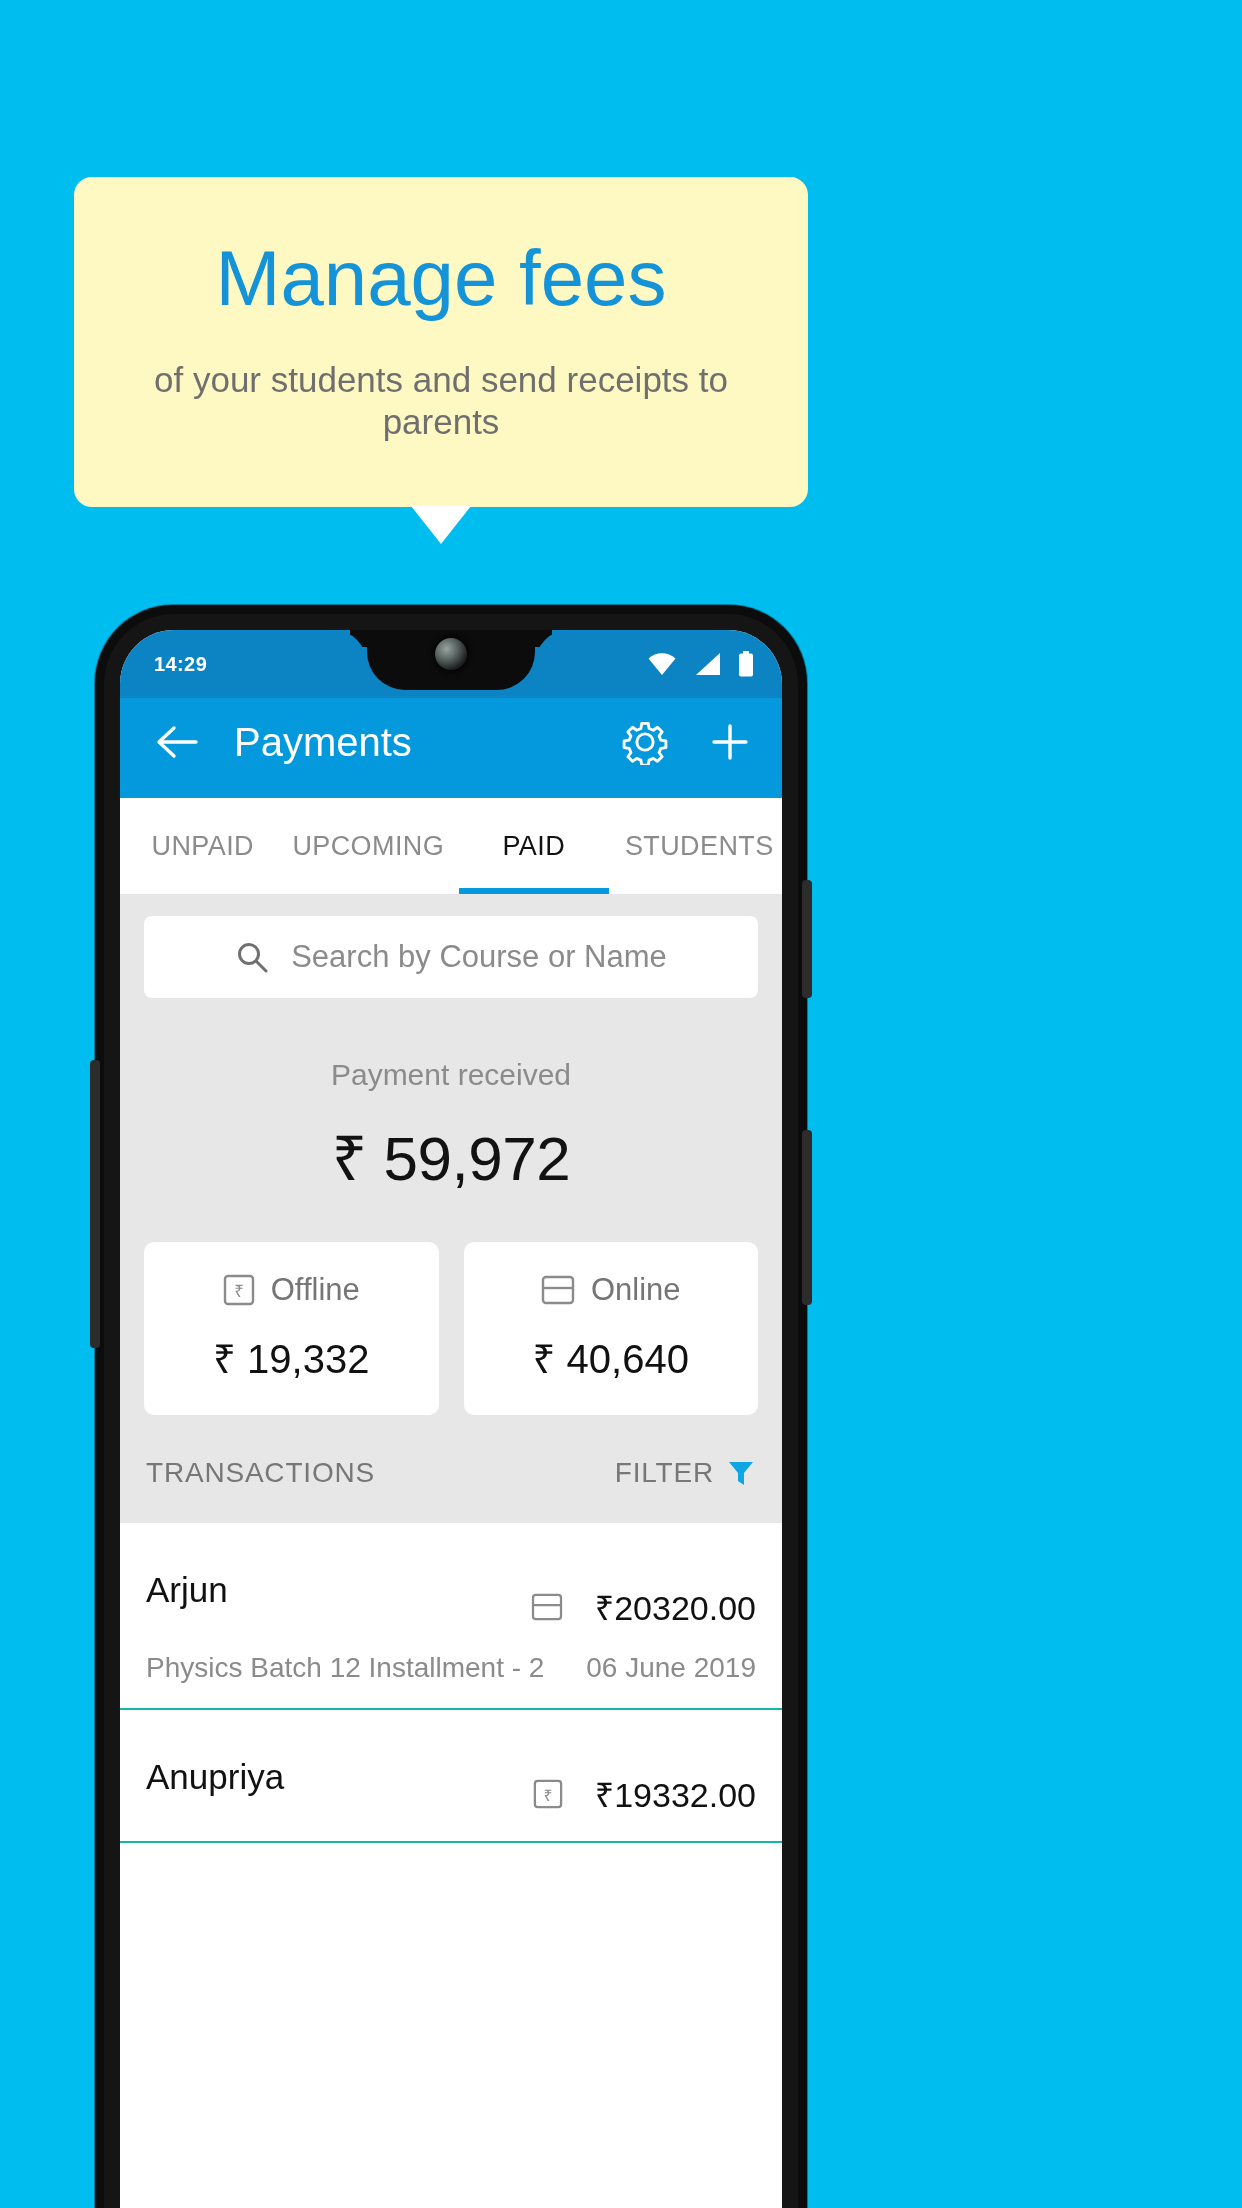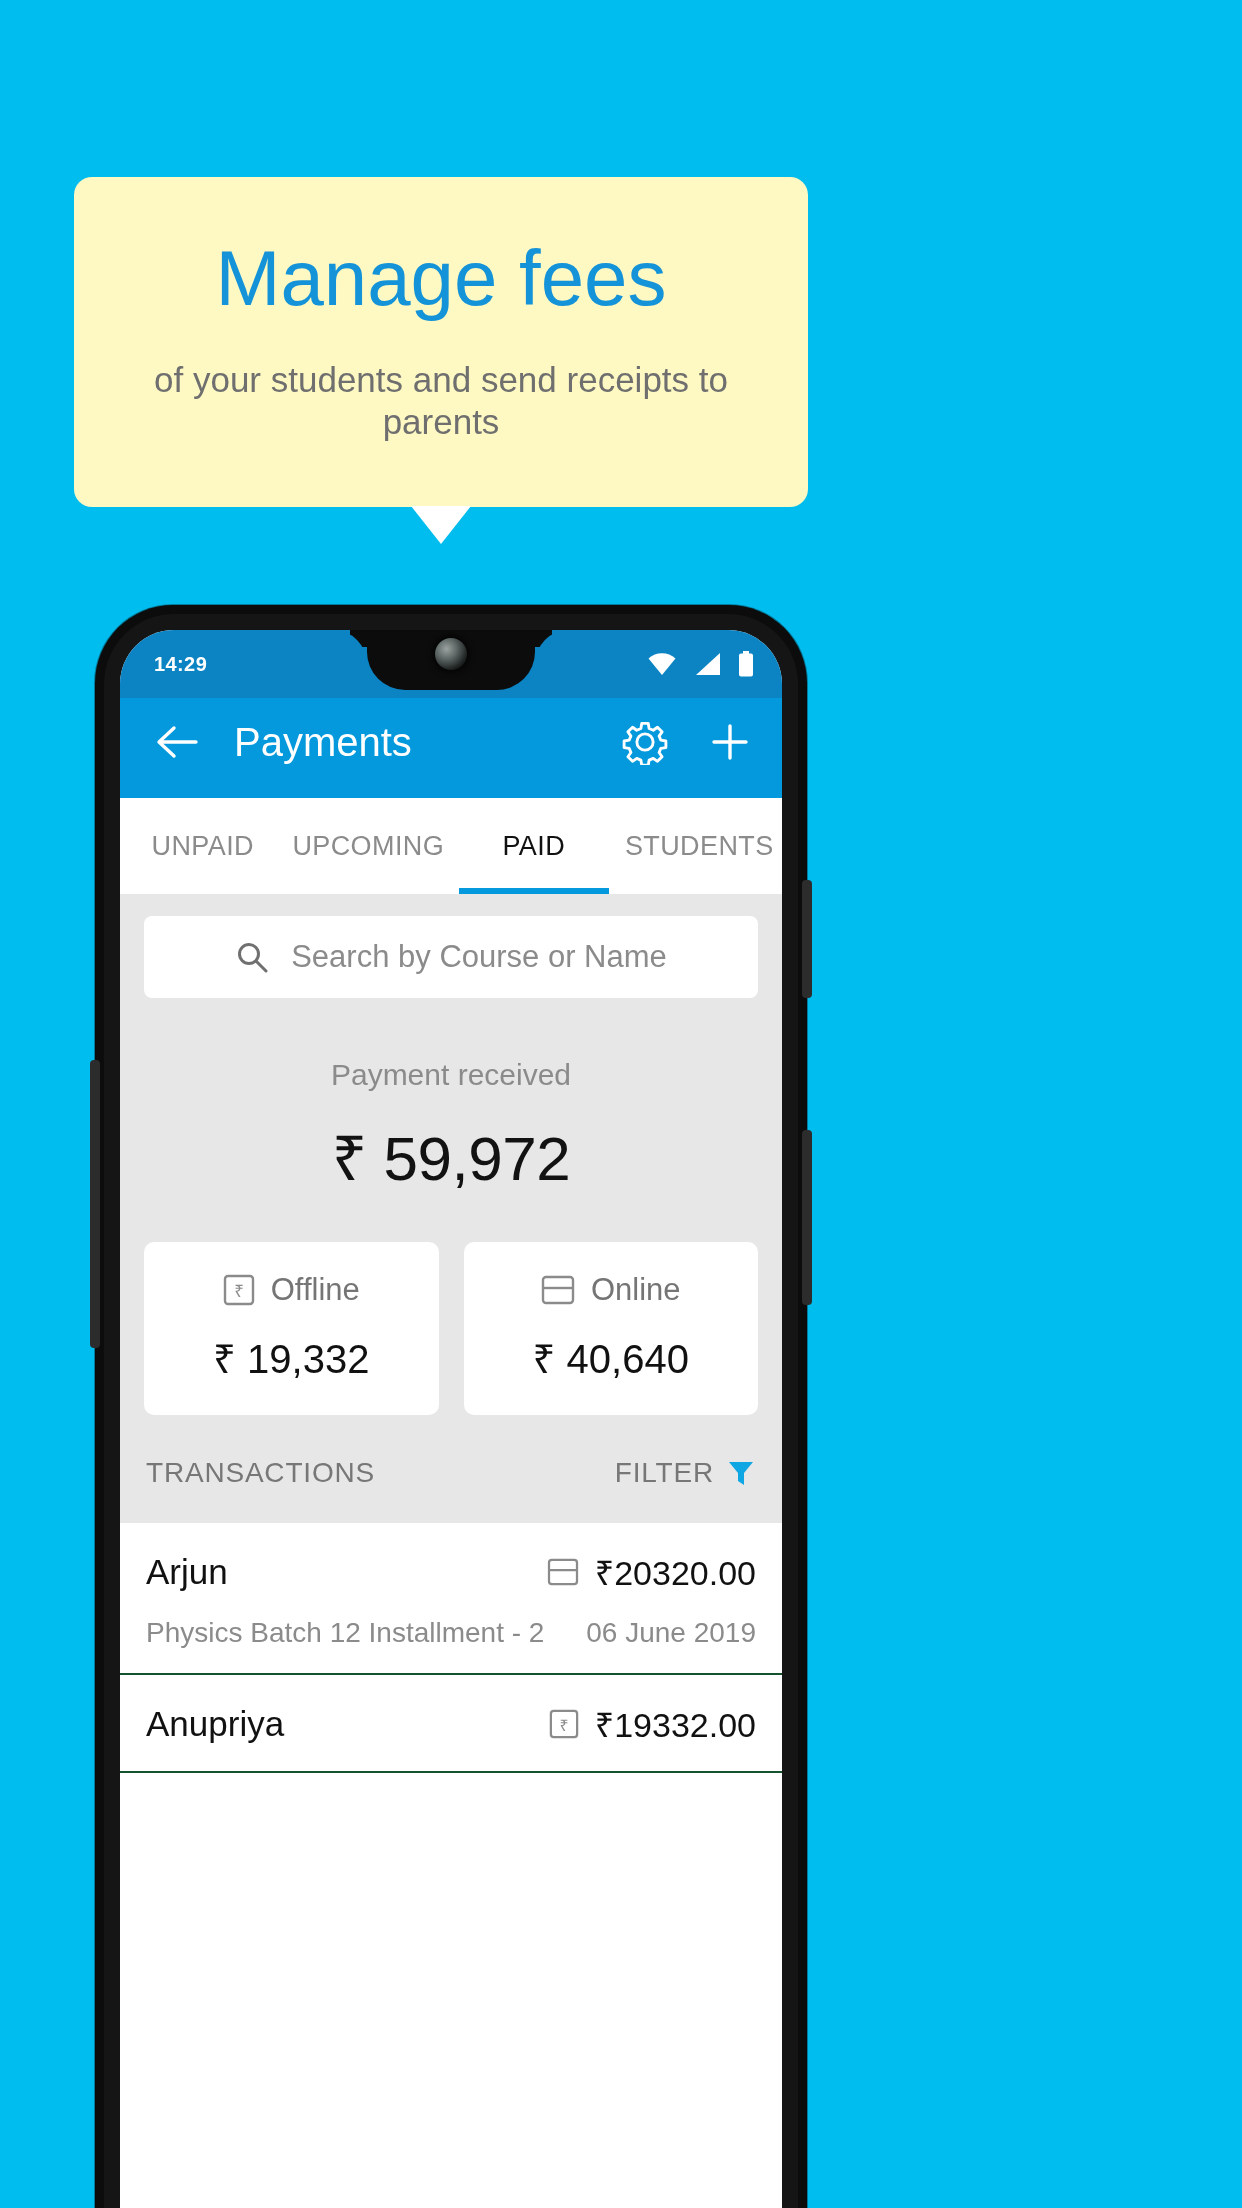--- a/index.html
+++ b/index.html
@@ -290,35 +290,36 @@
     align-items: center;
     gap: 12px;
     font-size: 28px;
     color: #777777;
     letter-spacing: .8px;
   }
 
   .tx-list { background: #ffffff; }
   .tx-row {
     padding: 26px 26px 24px 26px;
-    border-bottom: 2px solid #14532d;
+    border-bottom: 2px solid #14b8a6;
   }
   .tx-line {
     display: flex;
     align-items: center;
     justify-content: space-between;
   }
   .tx-name {
     font-size: 35px;
     color: #111111;
   }
   .tx-amount-wrap {
     display: flex;
     align-items: center;
-    gap: 16px;
+    gap: 32px;
+    margin-top: 35px;
   }
   .tx-amount {
     font-size: 34px;
     color: #111111;
   }
   .tx-sub {
     display: flex;
     align-items: center;
     justify-content: space-between;
     margin-top: 22px;

